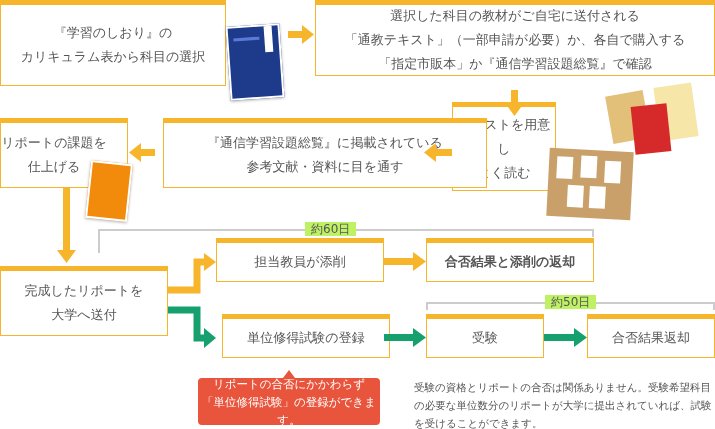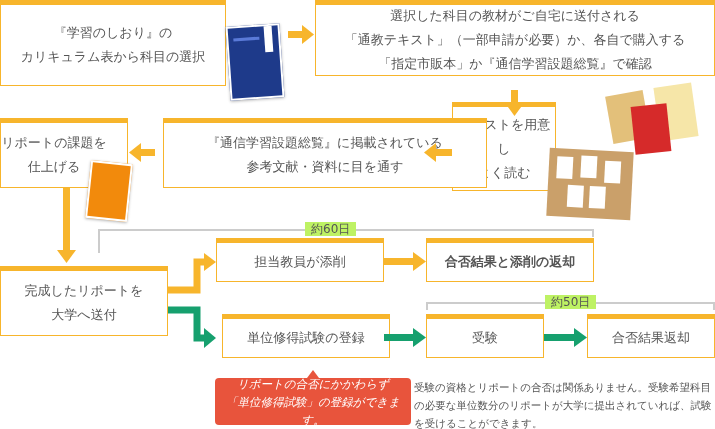--- a/index.html
+++ b/index.html
@@ -124,21 +124,21 @@
 <div class="bracket" style="left:98px;top:229px;width:496px;"></div>
 <div class="tick" style="left:98px;top:229px;height:24px;"></div>
 <div class="tick" style="left:592px;top:229px;height:8px;"></div>
 <div class="bracket-label" style="left:305px;top:222px;">約60日</div>
 
 <div class="bracket" style="left:426px;top:302px;width:289px;"></div>
 <div class="tick" style="left:426px;top:302px;height:8px;"></div>
 <div class="tick" style="left:713px;top:302px;height:8px;"></div>
 <div class="bracket-label" style="left:545px;top:295px;">約50日</div>
 
-<div class="callout" style="left:215px;top:378px;width:196px;height:47px;font-style:italic;">
+<div class="callout" style="left:198px;top:378px;width:182px;height:47px;">
   <span style="white-space:pre-line;">リポートの合否にかかわらず
 「単位修得試験」の登録ができます。</span>
 </div>
 
 <div class="note" style="left:414px;top:378px;width:300px;">受験の資格とリポートの合否は関係ありません。受験希望科目の必要な単位数分のリポートが大学に提出されていれば、試験を受けることができます。</div>
 
 <div class="img" style="left:228px;top:25px;width:54px;height:74px;background:#1e3a8a;border:2px solid #fff;box-shadow:0 1px 3px rgba(0,0,0,0.3);transform:rotate(-4deg);">
   <div style="position:absolute;left:5px;top:10px;width:26px;height:3px;background:#5a7ad8;"></div>
   <div style="position:absolute;right:6px;top:0;width:8px;height:26px;background:#fff;"></div>
 </div>

